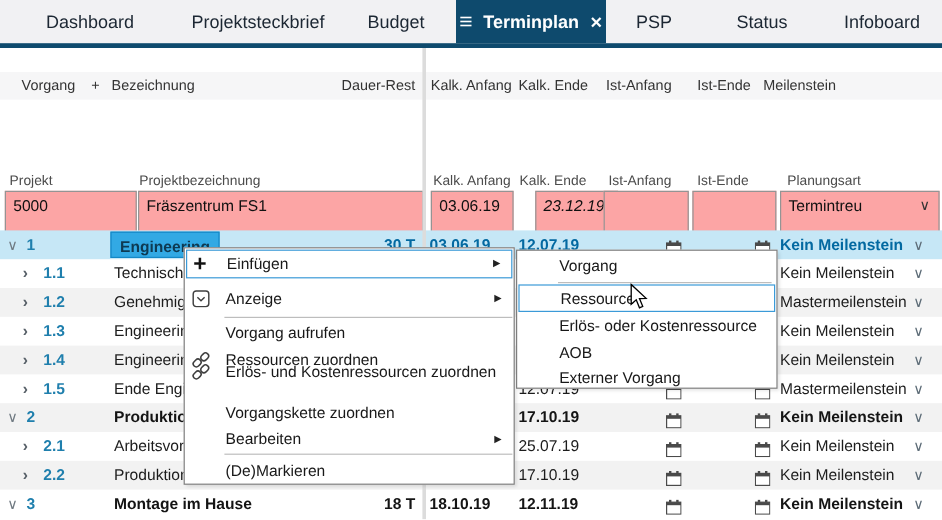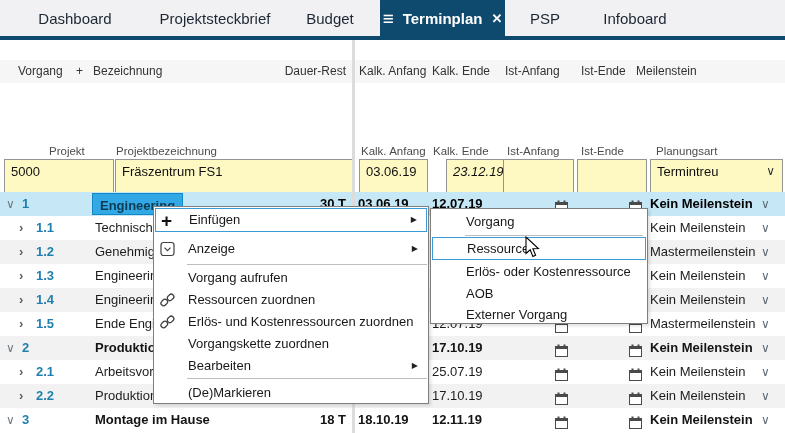--- a/index.html
+++ b/index.html
@@ -16,24 +16,24 @@
   
   .colhead{position:absolute;left:0;top:60px;width:785px;height:23px;background:#f6f6f7;}
   .colhead span{position:absolute;top:0;line-height:23px;font-size:12px;color:#333;white-space:nowrap;}
   .h-vorgang{left:18px;}.h-plus{left:76px;font-size:14px;color:#222;}.h-bez{left:93px;}
   .h-dauer{left:270px;width:76px;text-align:right;}
   .h-ka{left:359px;}.h-ke{left:432px;}.h-ia{left:505px;}.h-ie{left:581px;}.h-ms{left:636px;}
   
   .splitter{position:absolute;left:352px;top:40px;width:3px;height:393px;background:#dcdcdc;z-index:6;}
   
   .flabel{position:absolute;top:145px;font-size:11.5px;color:#4c4c4c;white-space:nowrap;}
-  .fl-projekt{left:8px;margin-left:41px;}.fl-pbez{left:116px;}.fl-ka{left:361px;}.fl-ke{left:433px;}
+  .fl-projekt{left:8px;}.fl-pbez{left:116px;}.fl-ka{left:361px;}.fl-ke{left:433px;}
   .fl-ia{left:507px;}.fl-ie{left:581px;}.fl-plan{left:656px;}
   .finput{position:absolute;top:159px;height:38px;box-sizing:border-box;border:1px solid #949494;
-          background:#fef9c3;font-size:13px;color:#101010;line-height:23px;padding-left:6px;white-space:nowrap;}
+          background:#fca5a5;font-size:13px;color:#101010;line-height:23px;padding-left:6px;white-space:nowrap;}
   .fi-projekt{left:4px;width:110px;}
   .fi-pbez{left:115px;width:238px;}
   .fi-ka{left:359px;width:69px;}
   .fi-ke{left:446px;width:69px;font-style:italic;}
   .fi-ia{left:503px;width:71px;}
   .fi-ie{left:577px;width:70px;}
   .fi-plan{left:650px;width:133px;}
   .fi-plan .dd{position:absolute;right:7px;top:0;line-height:23px;font-size:12px;color:#333;}
   
   .row{position:absolute;left:0;width:785px;height:24px;font-size:13px;color:#1c1c1c;}
@@ -46,38 +46,38 @@
   .lv2 .num{left:36px;}
   .name{position:absolute;left:95px;white-space:nowrap;}
   .parent .name,.parent .dauer,.parent .ka,.parent .ke,.parent .ms{font-weight:bold;color:#141414;}
   .dauer{position:absolute;left:276px;width:70px;text-align:right;}
   .ka{position:absolute;left:358px;}
   .ke{position:absolute;left:432px;}
   .cal{position:absolute;top:5px;}
   .cal1{left:555px;}.cal2{left:629px;}
   .ms{position:absolute;left:650px;white-space:nowrap;}
   .rchev{position:absolute;left:761px;color:#5d6c77;font-size:12px;}
-  .row.sel .ms,.row.sel .ka,.row.sel .ke,.row.sel .dauer{color:#000000;}
+  .row.sel .ms,.row.sel .ka,.row.sel .ke,.row.sel .dauer{color:#0369a1;}
   .sel-cell{position:absolute;left:92px;top:1px;height:22px;box-sizing:border-box;line-height:20px;
             padding:0 7px;background:var(--selection-blue,#32a9e4);border:1px solid #1488c6;
             font-weight:bold;color:#0e3a52;white-space:nowrap;}
   
   .cmenu{position:absolute;left:153px;top:206px;width:276px;height:198px;background:#fff;
          border:1px solid #7e7e7e;box-sizing:border-box;z-index:20;box-shadow:2px 2px 3px rgba(0,0,0,.12);}
   .cmenu .mi{position:absolute;left:1px;width:272px;font-size:13px;color:#181818;}
   .mi .lbl{position:absolute;left:33px;white-space:nowrap;}
   .mi .ico{position:absolute;left:5px;top:50%;transform:translateY(-50%);line-height:0;}
   .mi .plus{font-size:19px;font-weight:bold;color:#111;line-height:1;transform:none;top:2px;}
   .mi .arr{position:absolute;right:9px;font-size:8px;color:#222;}
   .mi-einf{top:1px;height:24px;line-height:24px;border:1px solid var(--hover-border-blue,#3b9ad8);box-sizing:border-box;}
   .mi-einf .lbl{line-height:22px;}.mi-einf .arr{line-height:22px;}
   .mi-anz{top:30px;height:24px;line-height:24px;}
   .mi-vauf{top:60px;height:22px;line-height:22px;}
   .mi-rzu{top:82px;height:22px;line-height:22px;}
-  .mi-ekzu{top:104px;height:22px;line-height:22px;}
+  .mi-ekzu{top:92px;height:22px;line-height:22px;}
   .mi-kette{top:126px;height:22px;line-height:22px;}
   .mi-bearb{top:148px;height:22px;line-height:22px;}
   .mi-demark{top:175px;height:22px;line-height:22px;}
   .msep{position:absolute;left:33px;width:240px;height:1px;background:#bdbdbd;}
   .msep1{top:57px;}.msep2{top:171px;}
   
   .smenu{position:absolute;left:430px;top:208px;width:218px;height:116px;background:#fff;
          border:1px solid #7e7e7e;box-sizing:border-box;z-index:25;box-shadow:2px 2px 3px rgba(0,0,0,.12);}
   .smenu .si{position:absolute;left:1px;width:214px;font-size:13px;color:#181818;}
   .si .lbl{position:absolute;left:34px;white-space:nowrap;}
@@ -98,20 +98,21 @@
   <div class="tabbar">
     <div class="tab" style="flex:0 0 150px">Dashboard</div>
     <div class="tab" style="flex:0 0 130px">Projektsteckbrief</div>
     <div class="tab" style="flex:0 0 100px">Budget</div>
     <div class="tab active" style="flex:0 0 125px">
       <span class="hamb">≡</span>
       <span>Terminplan</span>
       <span class="close">✕</span>
     </div>
     <div class="tab" style="flex:0 0 80px">PSP</div>
+    <div class="tab" style="flex:0 0 100px">Status</div>
     <div class="tab" style="flex:0 0 100px">Infoboard</div>
   </div>
   <div class="navybar"></div>
 
   <div class="colhead">
     <span class="h-vorgang">Vorgang</span>
     <span class="h-plus">+</span>
     <span class="h-bez">Bezeichnung</span>
     <span class="h-dauer">Dauer-Rest</span>
     <span class="h-ka">Kalk. Anfang</span>

